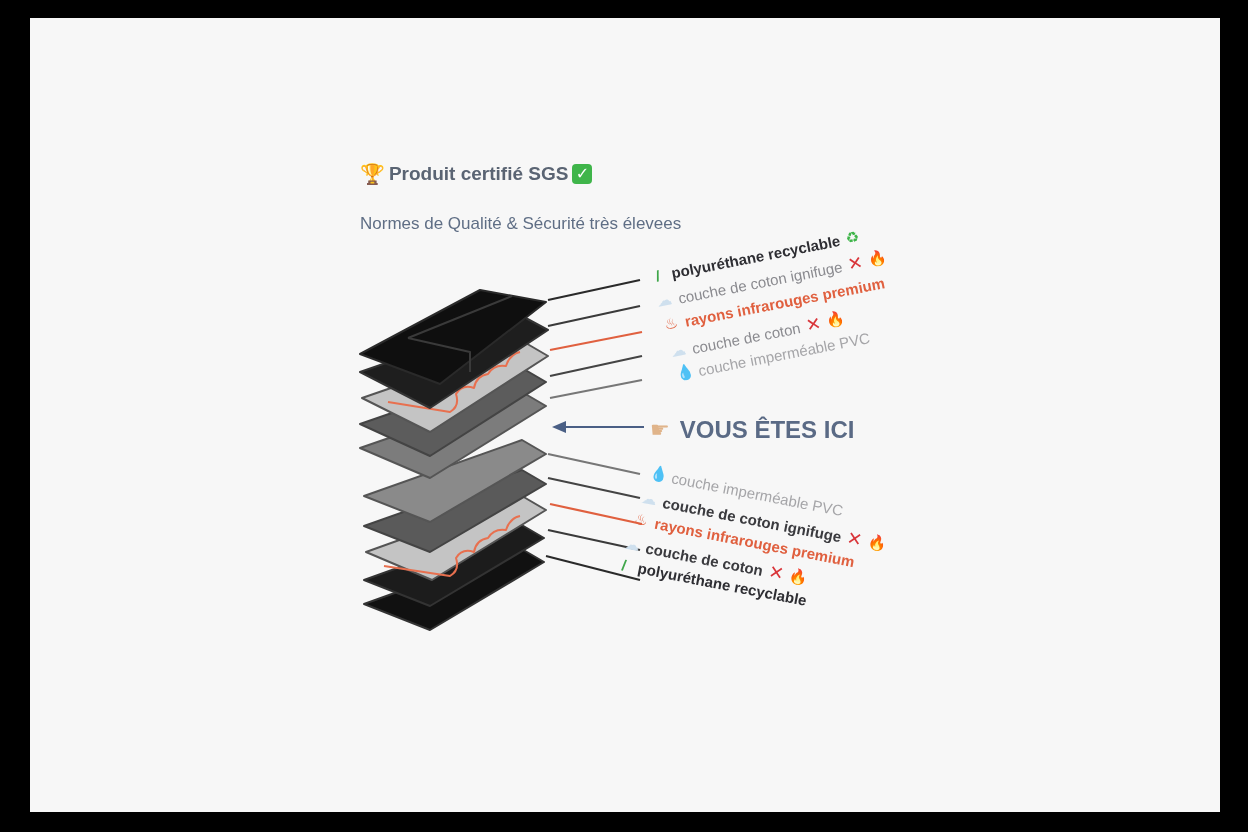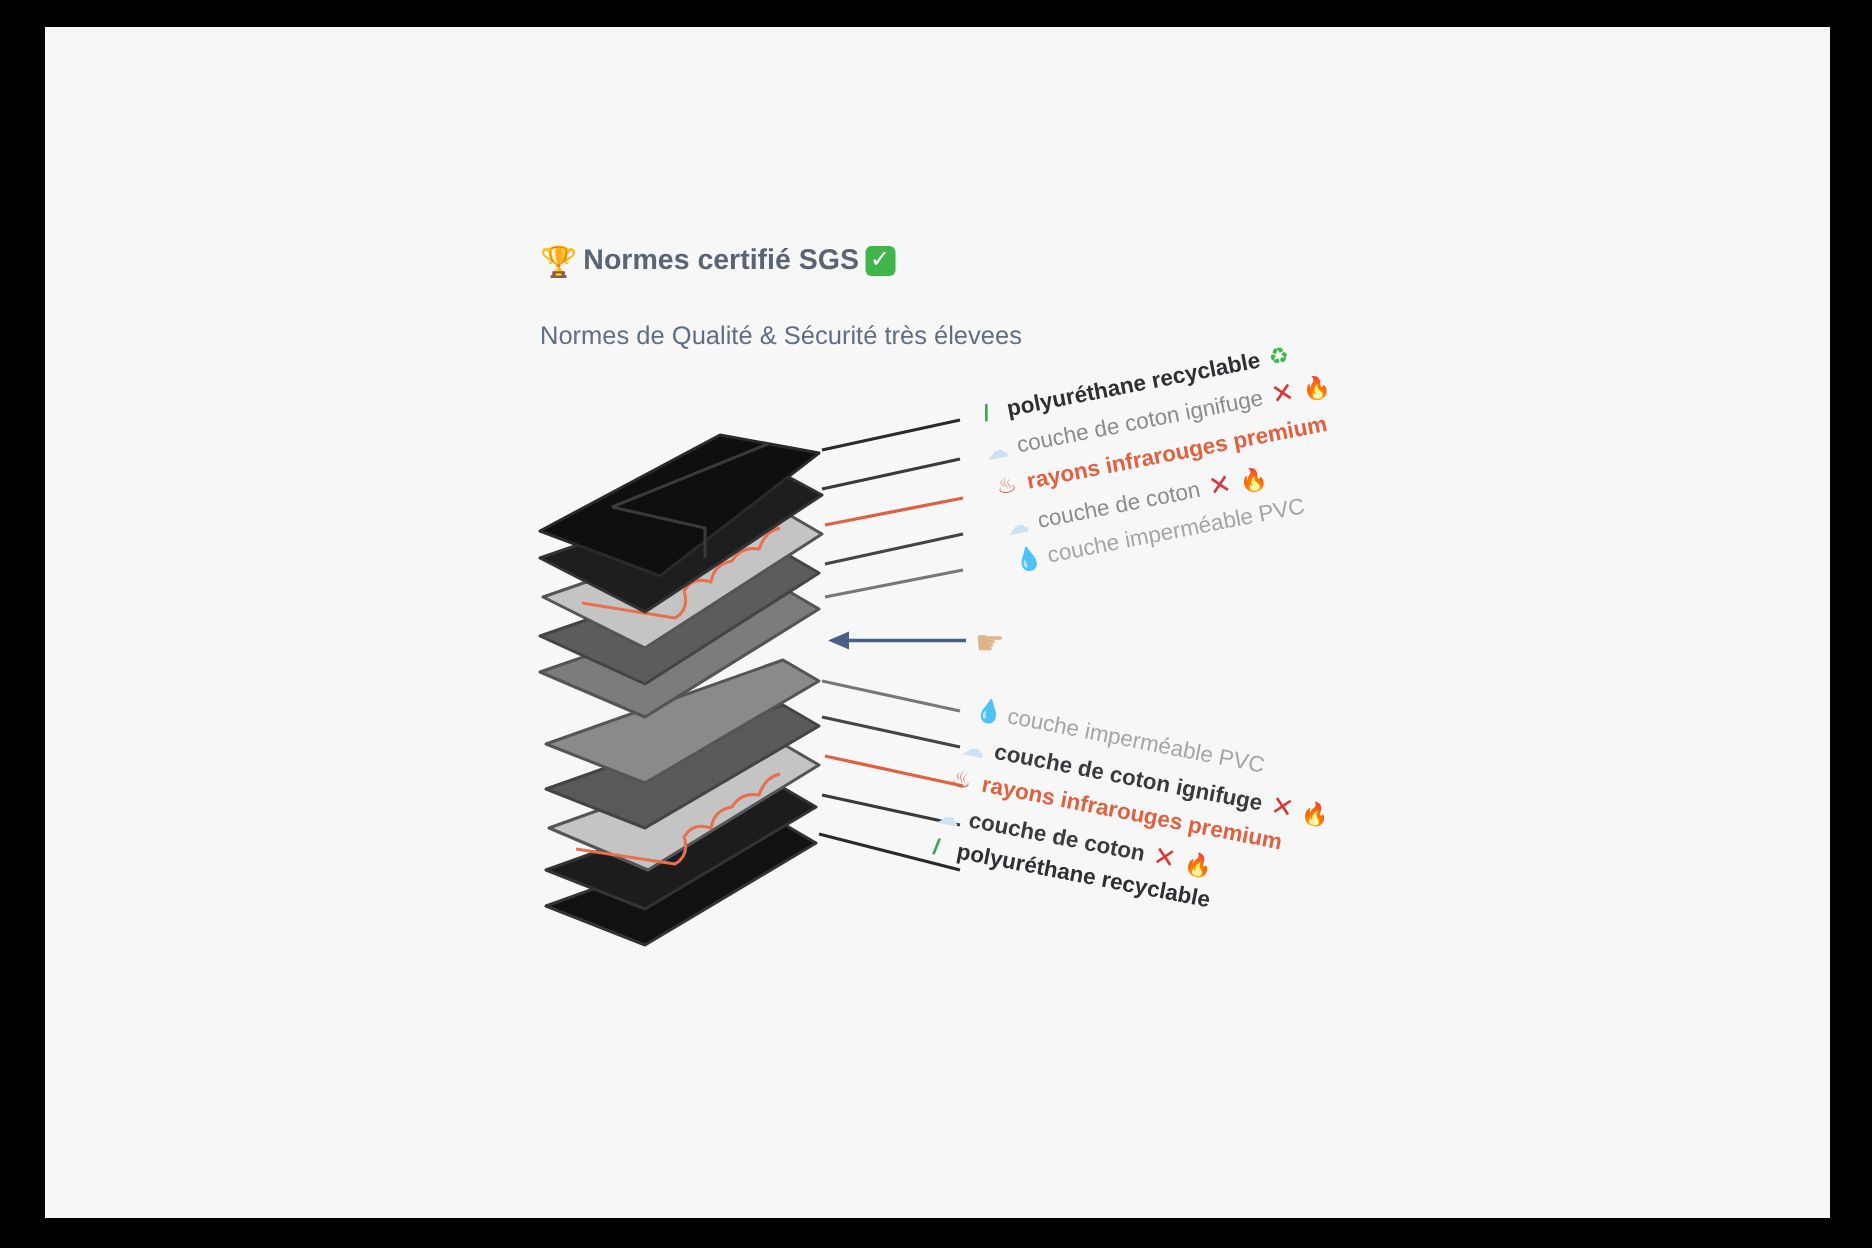--- a/index.html
+++ b/index.html
@@ -43,21 +43,21 @@
   }
   .hand { color: #e0b48a; font-size: 22px; }
 </style>
 </head>
 <body>
 
 <div class="canvas"></div>
 
 <div class="title" style="left:360px;top:162px;">
   <span class="emoji trophy">🏆</span>
-  <span>Normes certifié SGS</span>
+  <span>Produit certifié SGS</span>
   <span class="check">✓</span>
 </div>
 <div class="subtitle" style="left:360px;top:214px;">Normes de Qualité &amp; Sécurité très élevees</div>
 
 <svg class="diagram" width="1248" height="832">
 
   <g stroke-linejoin="round">
 
     <polygon points="364,604 520,548 544,562 430,630" fill="#111" stroke="#333" stroke-width="2"></polygon>
     <polygon points="364,580 520,524 544,538 430,606" fill="#1c1c1c" stroke="#333" stroke-width="2"></polygon>
@@ -121,20 +121,21 @@
     <span class="emoji fire">🔥</span>
   </div>
   <div class="lbl c-light" style="top:101px;left:8px;">
     <span class="ic emoji" style="color:#2b8de0;">💧</span>
     <span>couche imperméable PVC</span>
   </div>
 </div>
 
 <div class="here" style="left:650px;top:416px;">
   <span class="hand">☛</span>
+  <span>VOUS ÊTES ICI</span>
 </div>
 
 <div class="label-group" style="left:652px;top:464px;transform:rotate(11deg);">
   <div class="lbl c-light" style="top:0px;">
     <span class="ic emoji" style="color:#2b8de0;">💧</span>
     <span>couche imperméable PVC</span>
   </div>
   <div class="lbl c-mid2" style="top:24px;left:-4px;">
     <span class="ic" style="color:#cfe0ee;">☁</span>
     <span>couche de coton ignifuge</span>

